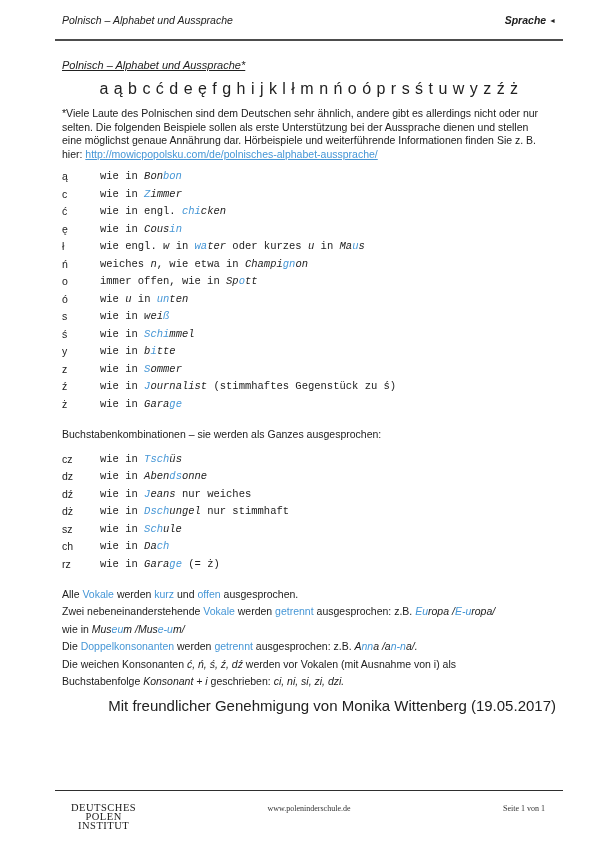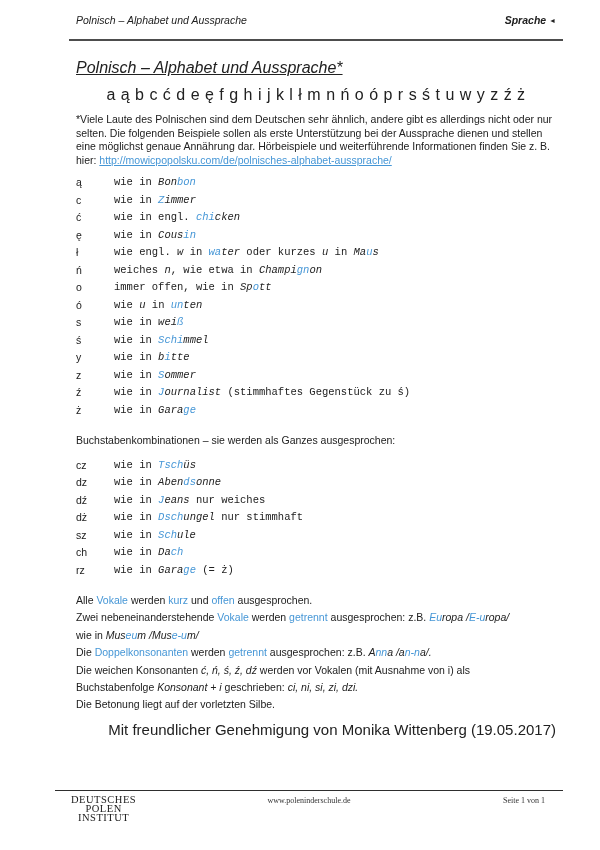--- a/index.html
+++ b/index.html
@@ -1,43 +1,43 @@
 <!DOCTYPE html>
 <html style="--accent: #4596d6;"><head>
 <meta charset="utf-8">
 <style>
   html,body{margin:0;padding:0;background:#ffffff;}
   .page{
     width:600px;height:850px;position:relative;background:#fff;
     font-family:"Liberation Sans","DejaVu Sans",sans-serif;
     color:#212121;font-size:10.5px;overflow:hidden;
   }
-  .content{padding:14px 44px 0 62px;margin-left:14px;}
+  .content{padding:14px 44px 0 62px;}
   .it{font-style:italic;}
   .bold{font-weight:bold;}
   .blue{color:var(--accent,#4596d6);}
   .hdr{display:flex;justify-content:space-between;align-items:baseline;font-size:10.5px;}
   .arrow{font-size:7px;position:relative;top:-1px;}
   .rule{border:none;border-top:2px solid #4d4d4d;margin:13px -7px 0 -7px;}
-  .title{margin-top:18px;font-size:16px;text-decoration:underline;}
+  .title{margin-top:18px;font-size:11px;text-decoration:underline;}
   .alphabet{margin-top:9px;text-align:center;font-size:16px;letter-spacing:0.5px;white-space:nowrap;}
   .intro{margin-top:9px;line-height:13.5px;}
   .intro a{color:var(--accent,#4596d6);cursor:pointer;}
   .rows{margin-top:7px;}
   .row{display:flex;line-height:17.5px;}
   .letter{width:38px;flex:0 0 38px;}
   .desc{flex:1;font-family:Liberation Mono, monospace;}
   .combo-head{margin-top:13px;line-height:17.5px;}
   .notes{margin-top:13px;}
   .para{line-height:17.4px;}
   .closing{margin-top:9px;text-align:center;font-size:11px;}
   .credit{margin-top:7px;text-align:right;font-size:15px;}
   .footer{position:absolute;left:0;right:0;top:790px;padding:0 37px 0 55px;}
   .frule{border:none;border-top:1.5px solid #2e2e2e;margin:0;}
-  .frow{position:relative;margin-top:4px;font-family:"Liberation Serif","DejaVu Serif",serif;}
+  .frow{position:relative;margin-top:12px;font-family:"Liberation Serif","DejaVu Serif",serif;}
   .logo{display:inline-block;margin-left:16px;text-align:center;font-size:10.5px;line-height:9px;letter-spacing:0.5px;color:#1a1a1a;}
   .furl{position:absolute;left:0;right:0;top:1px;text-align:center;font-size:8px;color:#333;}
   .fpage{position:absolute;right:18px;top:1px;font-size:8px;color:#333;}
 </style>
 </head>
 <body>
 
 <div class="page">
   <div class="content">
     <div class="hdr">
@@ -141,21 +141,20 @@
           <span class="letter">rz</span>
           <span class="desc"><span>wie in </span><span class="it">Gara</span><span class="it blue">ge</span><span> (= ż)</span></span>
         </div>
       </div>
 
     <div class="notes">
         <div class="para"><span>Alle </span><span class="blue">Vokale</span><span> werden </span><span class="blue">kurz</span><span> und </span><span class="blue">offen</span><span> ausgesprochen.</span></div>
         <div class="para"><span>Zwei nebeneinanderstehende </span><span class="blue">Vokale</span><span> werden </span><span class="blue">getrennt</span><span> ausgesprochen: z.B. </span><span class="it blue">Eu</span><span class="it">ropa</span><span class="it"> /</span><span class="it blue">E-u</span><span class="it">ropa/</span><br><span>wie in </span><span class="it">Mus</span><span class="it blue">eu</span><span class="it">m</span><span class="it"> /</span><span class="it">Mus</span><span class="it blue">e-u</span><span class="it">m/</span></div>
         <div class="para"><span>Die </span><span class="blue">Doppelkonsonanten</span><span> werden </span><span class="blue">getrennt</span><span> ausgesprochen: z.B. </span><span class="it">A</span><span class="it blue">nn</span><span class="it">a</span><span class="it"> /a</span><span class="it blue">n-n</span><span class="it">a/.</span></div>
         <div class="para"><span>Die weichen Konsonanten </span><span class="it">ć, ń, ś, ź, dź</span><span> werden vor Vokalen (mit Ausnahme von i) als</span><br><span>Buchstabenfolge </span><span class="it">Konsonant + i</span><span> geschrieben: </span><span class="it">ci, ni, si, zi, dzi.</span></div>
-        <div class="para"><span>Die Betonung liegt auf der vorletzten Silbe.</span></div>
       </div>
 
     <div class="credit">Mit freundlicher Genehmigung von Monika Wittenberg (19.05.2017)</div>
   </div>
 
   <div class="footer">
     <hr class="frule">
     <div class="frow">
       <div class="logo"><div>DEUTSCHES</div><div>POLEN</div><div>INSTITUT</div></div>
       <div class="furl">www.poleninderschule.de</div>

